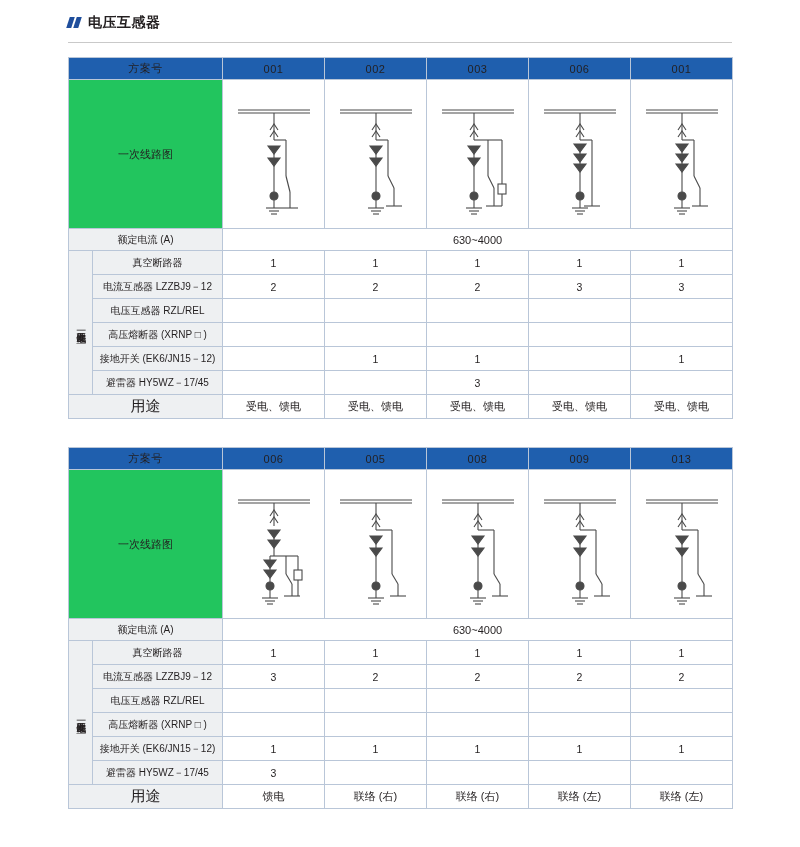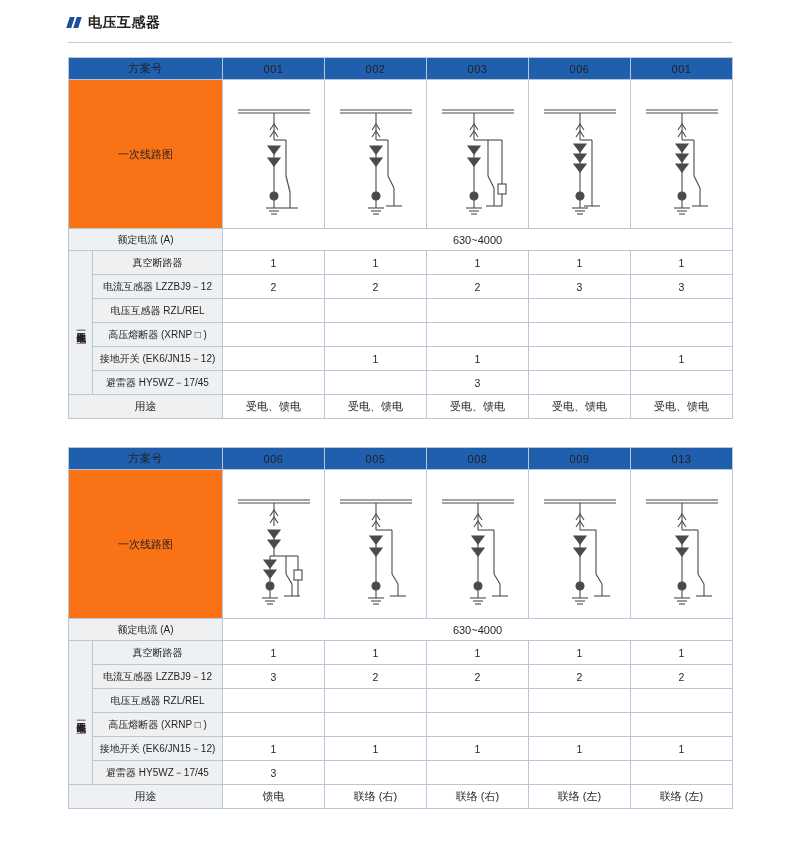--- a/index.html
+++ b/index.html
@@ -60,21 +60,21 @@
     border: 1px solid #1f5fae;
     letter-spacing: .5px;
   }
   .hdr th.first { text-align: center; }
 
   .diagram-cell {
     height: 148px;
     background: #ffffff;
   }
   .diagram-label {
-    background: #f97316;
+    background: #22c55e;
     font-size: 11px;
     text-align: center;
     margin-top: 48px;
   }
 
   .cur-label { background: #eef0f2; text-align: left; padding-left: 10px; height: 22px; margin-top: 36px; }
   .cur-value { height: 22px; font-size: 11px; margin-top: 33px; }
 
   .vstack {
     background: #eef0f2;
@@ -91,21 +91,21 @@
   }
 
   .item-label {
     background: #eef0f2;
     text-align: left;
     padding-left: 8px;
     height: 24px;
     font-size: 10px;
   }
   .val { height: 24px; font-size: 10.5px; background:#fff; }
-  .use-label { background: #eef0f2; text-align: left; padding-left: 10px; height: 16px; font-size: 11px;}
+  .use-label { background: #eef0f2; text-align: left; padding-left: 10px; height: 16px; font-size: 15px;}
   .use-val { height: 24px; font-size: 11px; }
 
   
   .gap { height: 28px; }
 
   
   .diagram-cell svg { display: block; margin: 0 auto; }
 </style>
 </head>
 <body>

